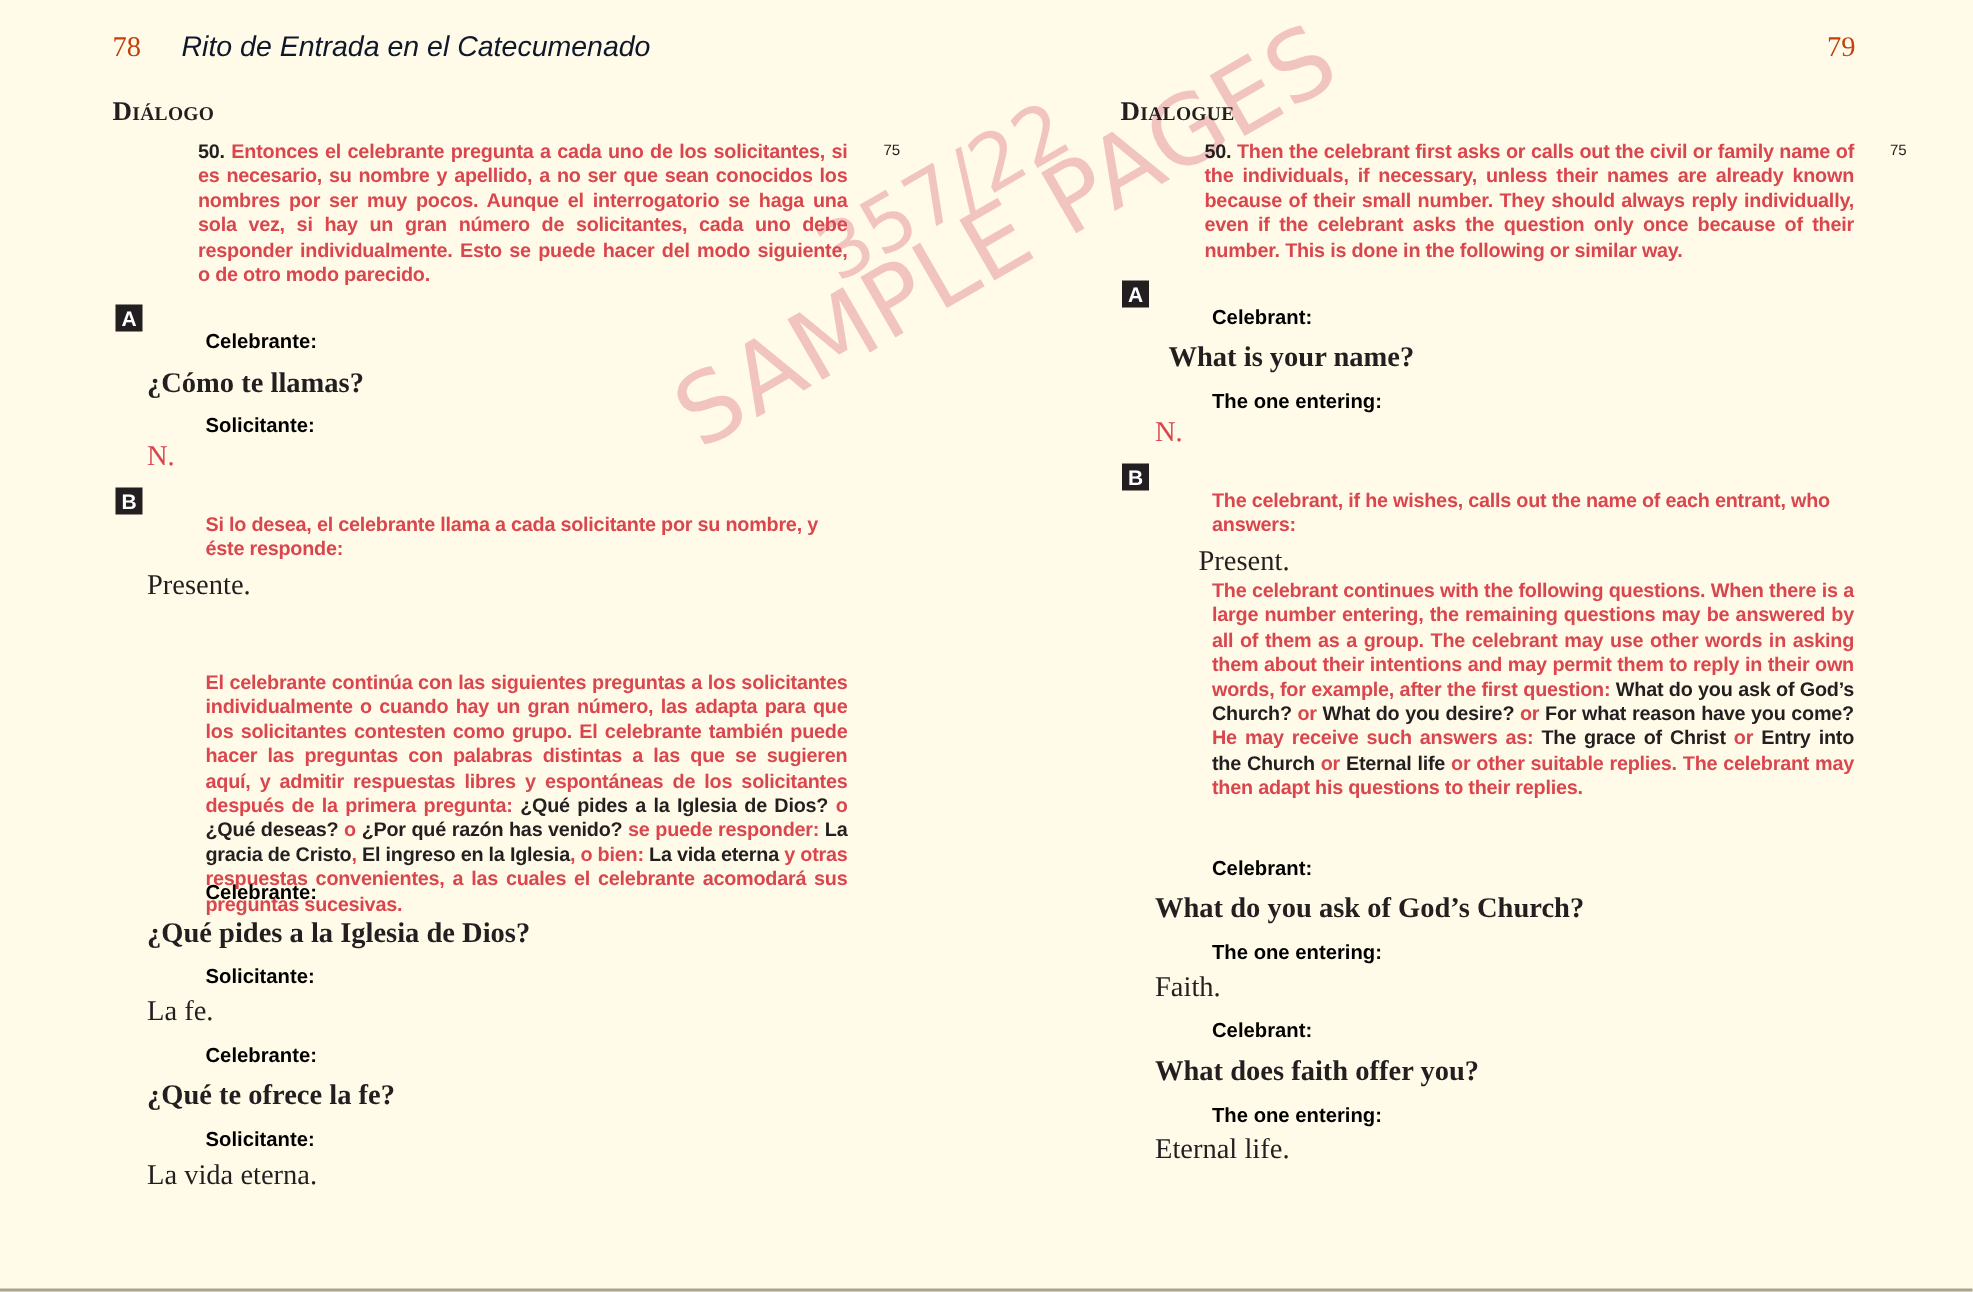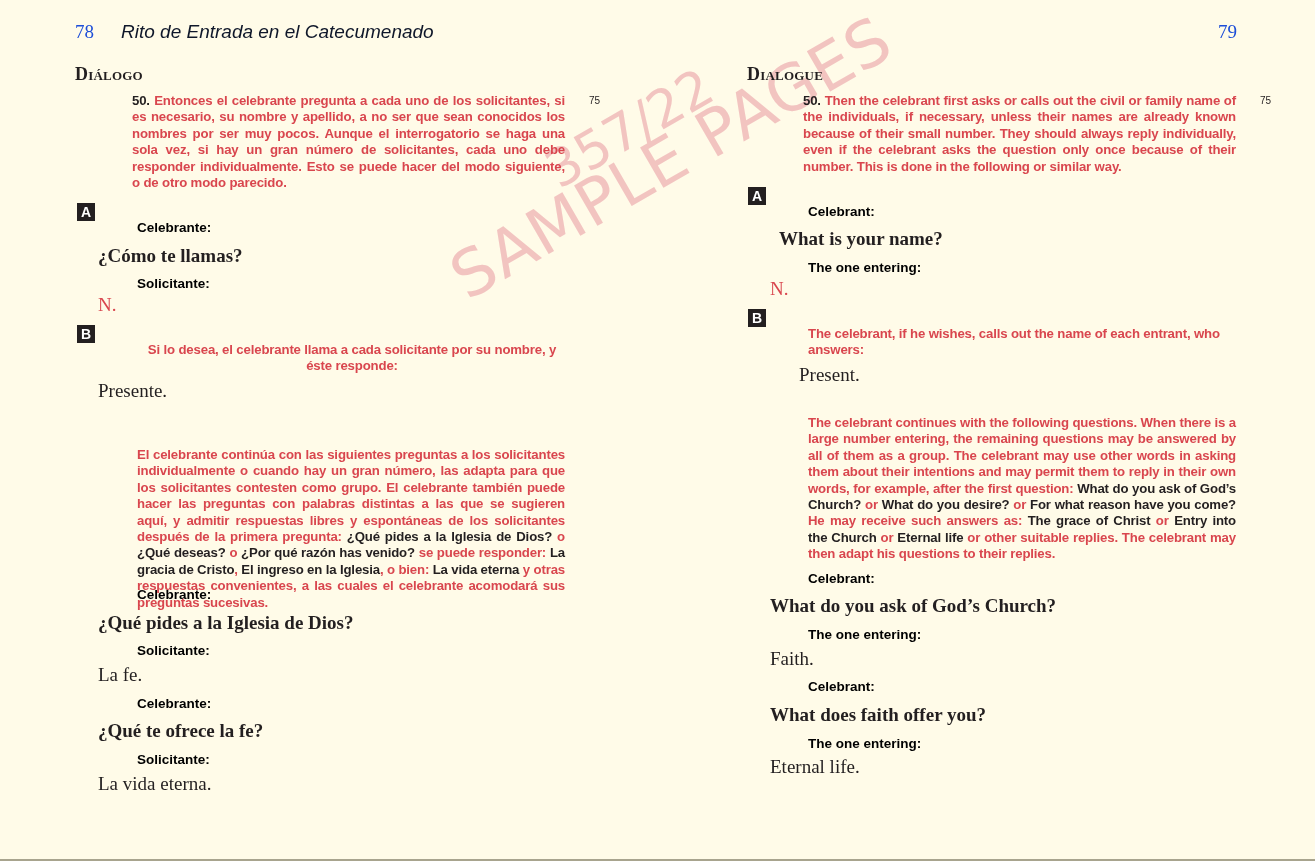--- a/index.html
+++ b/index.html
@@ -8,21 +8,21 @@
     background:#fffbe8;
     font-family:"DejaVu Serif", serif;
     color:#231f20;
   }
   .bottom-rule { position:absolute; left:0; right:0; bottom:0; height:2px; background:#a8a48e; }
   .page { position:absolute; top:0; height:861px; }
   .page.left { left:0; width:657px; }
   .page.right { left:657px; width:658px; }
 
   .abs { position:absolute; white-space:nowrap; }
-  .pnum { font-family:"Liberation Serif", serif; font-size:19px; color:#1d4ed8; }
+  .pnum { font-family:"Liberation Serif", serif; font-size:19px; color:#c2410c; }
   .running { font-family:Liberation Sans, sans-serif; font-style:italic; font-size:19px; color:#0f172a; }
   .section-title { font-family:"Liberation Serif", serif; font-weight:bold; font-size:18px; font-variant:small-caps; letter-spacing:0.2px; color:#231f20; }
 
   .rubric {
     position:absolute;
     font-family:"Liberation Sans", sans-serif;
     font-size:13.2px; line-height:16.4px; color:#d9464e; font-weight:bold;
     text-align:justify; white-space:normal; letter-spacing:-0.15px;
   }
   .rubric .blk { color:#231f20; }
@@ -70,21 +70,21 @@
   </div>
   <div class="abs margin-ref" style="left:589px; top:95px;">75</div>
 
   <div class="letter-box" style="left:77px; top:203px;">A</div>
   <div class="abs speaker" style="left:137px; top:220px;">Celebrante:</div>
   <div class="abs question" style="left:98px; top:245px;">¿Cómo te llamas?</div>
   <div class="abs speaker" style="left:137px; top:276px;">Solicitante:</div>
   <div class="abs response red" style="left:98px; top:294px;">N.</div>
 
   <div class="letter-box" style="left:77px; top:325px;">B</div>
-  <div class="rubric" style="left:137px; top:342px; width:430px; text-align:center;">Si lo desea, el celebrante llama a cada solicitante por su nombre, y éste responde:</div>
+  <div class="rubric" style="left:137px; top:342px; width:430px; text-align:left;">Si lo desea, el celebrante llama a cada solicitante por su nombre, y éste responde:</div>
   <div class="abs response" style="left:98px; top:380px;">Presente.</div>
 
   <div class="rubric" style="left:137px; top:411px; width:428px;margin-top:36px;">
     <span>El celebrante continúa con las siguientes preguntas a los solicitantes individualmente o cuando hay un gran número, las adapta para que los solicitantes contesten como grupo. El celebrante también puede hacer las preguntas con palabras distintas a las que se sugieren aquí, y admitir respuestas libres y espontáneas de los solicitantes después de la primera pregunta: </span><span class="blk">¿Qué pides a la Iglesia de Dios?</span><span> o </span><span class="blk">¿Qué deseas?</span><span> o </span><span class="blk">¿Por qué razón has venido?</span><span> se puede responder: </span><span class="blk">La gracia de Cristo</span><span>, </span><span class="blk">El ingreso en la Iglesia</span><span>, o bien: </span><span class="blk">La vida eterna</span><span> y otras respuestas convenientes, a las cuales el celebrante acomodará sus preguntas sucesivas.</span>
   </div>
 
   <div class="abs speaker" style="left:137px; top:587px;">Celebrante:</div>
   <div class="abs question" style="left:98px; top:612px;">¿Qué pides a la Iglesia de Dios?</div>
   <div class="abs speaker" style="left:137px; top:643px;">Solicitante:</div>
   <div class="abs response" style="left:98px; top:664px;">La fe.</div>
@@ -108,21 +108,21 @@
   <div class="letter-box" style="left:91px; top:187px;">A</div>
   <div class="abs speaker" style="left:151px; top:204px;">Celebrant:</div>
   <div class="abs question" style="left:122px; top:228px;">What is your name?</div>
   <div class="abs speaker" style="left:151px; top:260px;">The one entering:</div>
   <div class="abs response red" style="left:113px; top:278px;">N.</div>
 
   <div class="letter-box" style="left:91px; top:309px;">B</div>
   <div class="rubric" style="left:151px; top:326px; width:430px; text-align:left;">The celebrant, if he wishes, calls out the name of each entrant, who answers:</div>
   <div class="abs response" style="left:113px; top:364px;margin-left:29px;">Present.</div>
 
-  <div class="rubric" style="left:151px; top:415px; width:428px;">
+  <div class="rubric" style="left:151px; top:386px; width:428px;">
     <span>The celebrant continues with the following questions. When there is a large number entering, the remaining questions may be answered by all of them as a group. The celebrant may use other words in asking them about their intentions and may permit them to reply in their own words, for example, after the first question: </span><span class="blk">What do you ask of God’s Church?</span><span> or </span><span class="blk">What do you desire?</span><span> or </span><span class="blk">For what reason have you come?</span><span> He may receive such answers as: </span><span class="blk">The grace of Christ</span><span> or </span><span class="blk">Entry into the Church</span><span> or </span><span class="blk">Eternal life</span><span> or other suitable replies. The celebrant may then adapt his questions to their replies.</span>
   </div>
 
   <div class="abs speaker" style="left:151px; top:571px;">Celebrant:</div>
   <div class="abs question" style="left:113px; top:595px;">What do you ask of God’s Church?</div>
   <div class="abs speaker" style="left:151px; top:627px;">The one entering:</div>
   <div class="abs response" style="left:113px; top:648px;">Faith.</div>
   <div class="abs speaker" style="left:151px; top:679px;">Celebrant:</div>
   <div class="abs question" style="left:113px; top:704px;">What does faith offer you?</div>
   <div class="abs speaker" style="left:151px; top:736px;">The one entering:</div>

